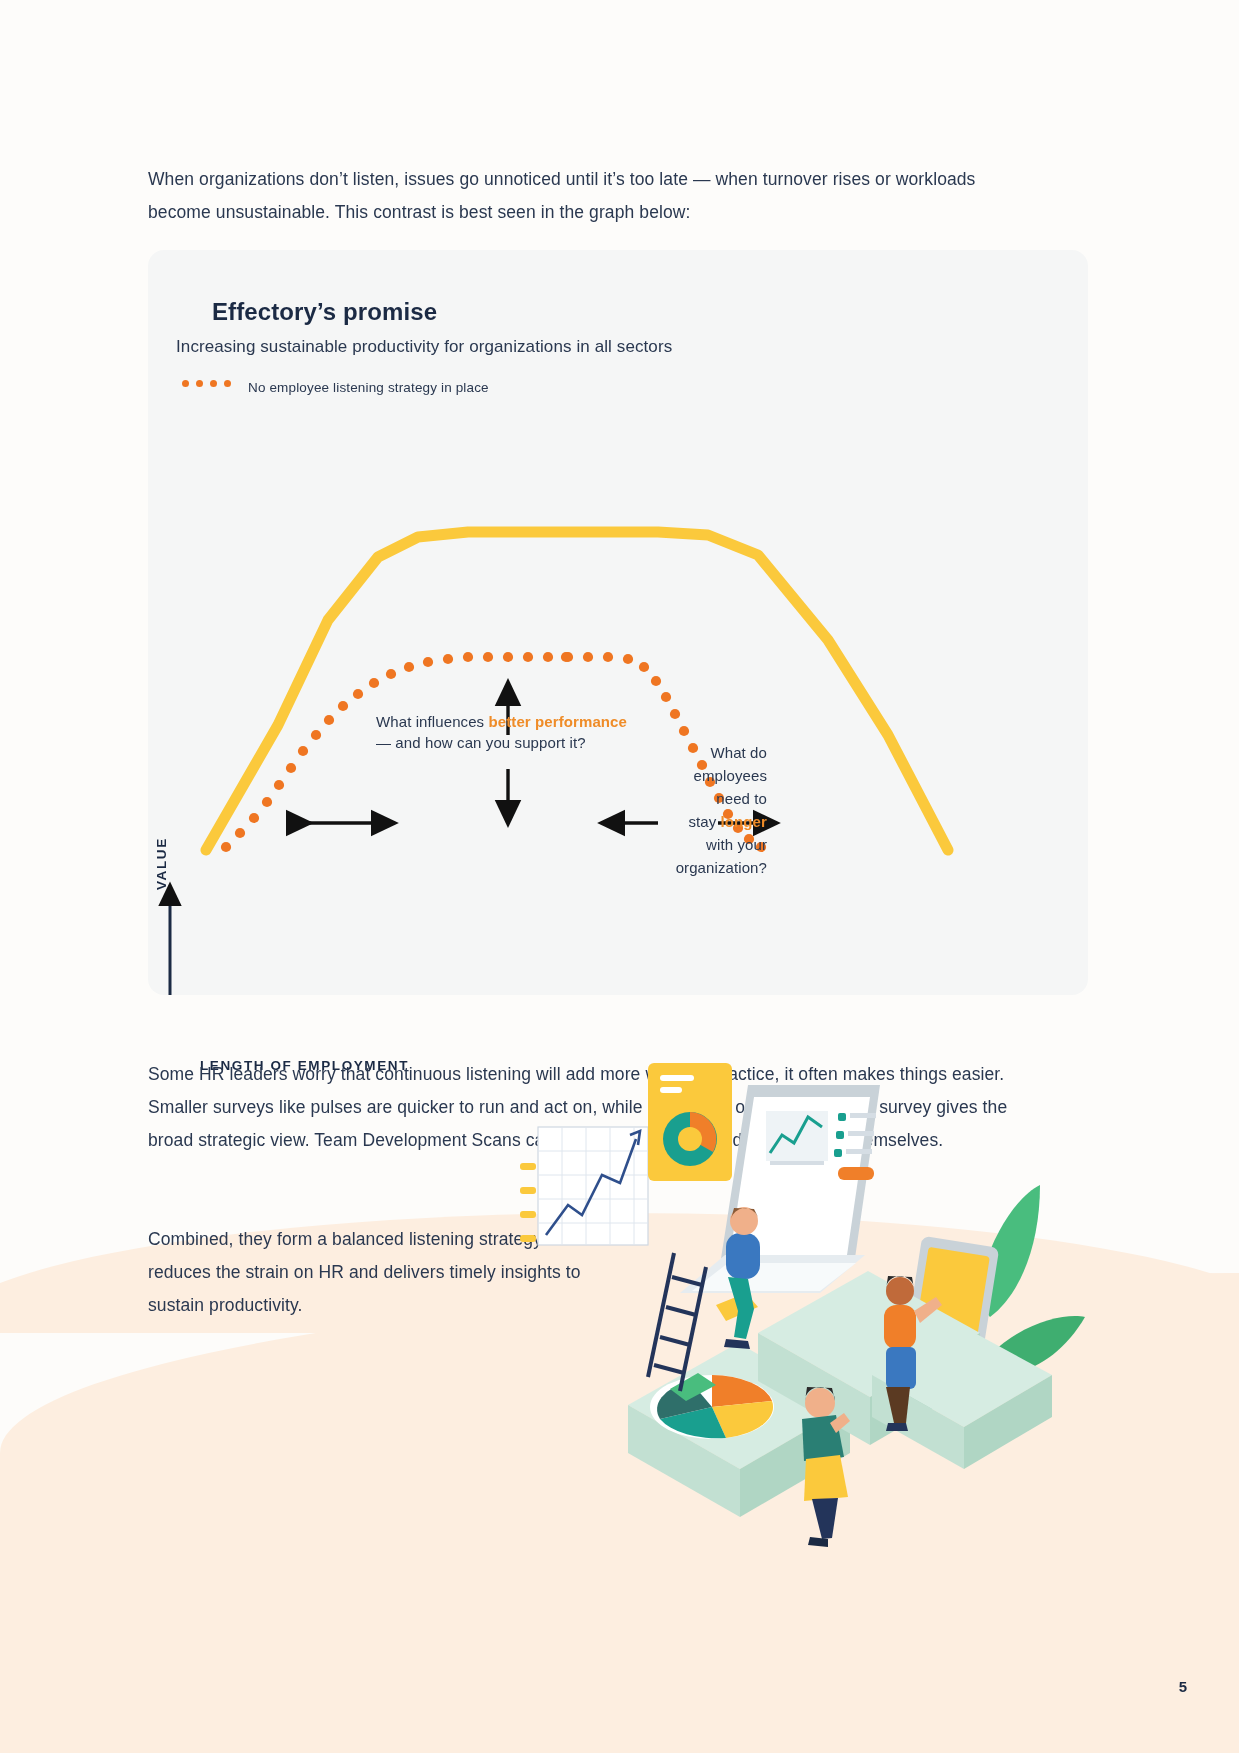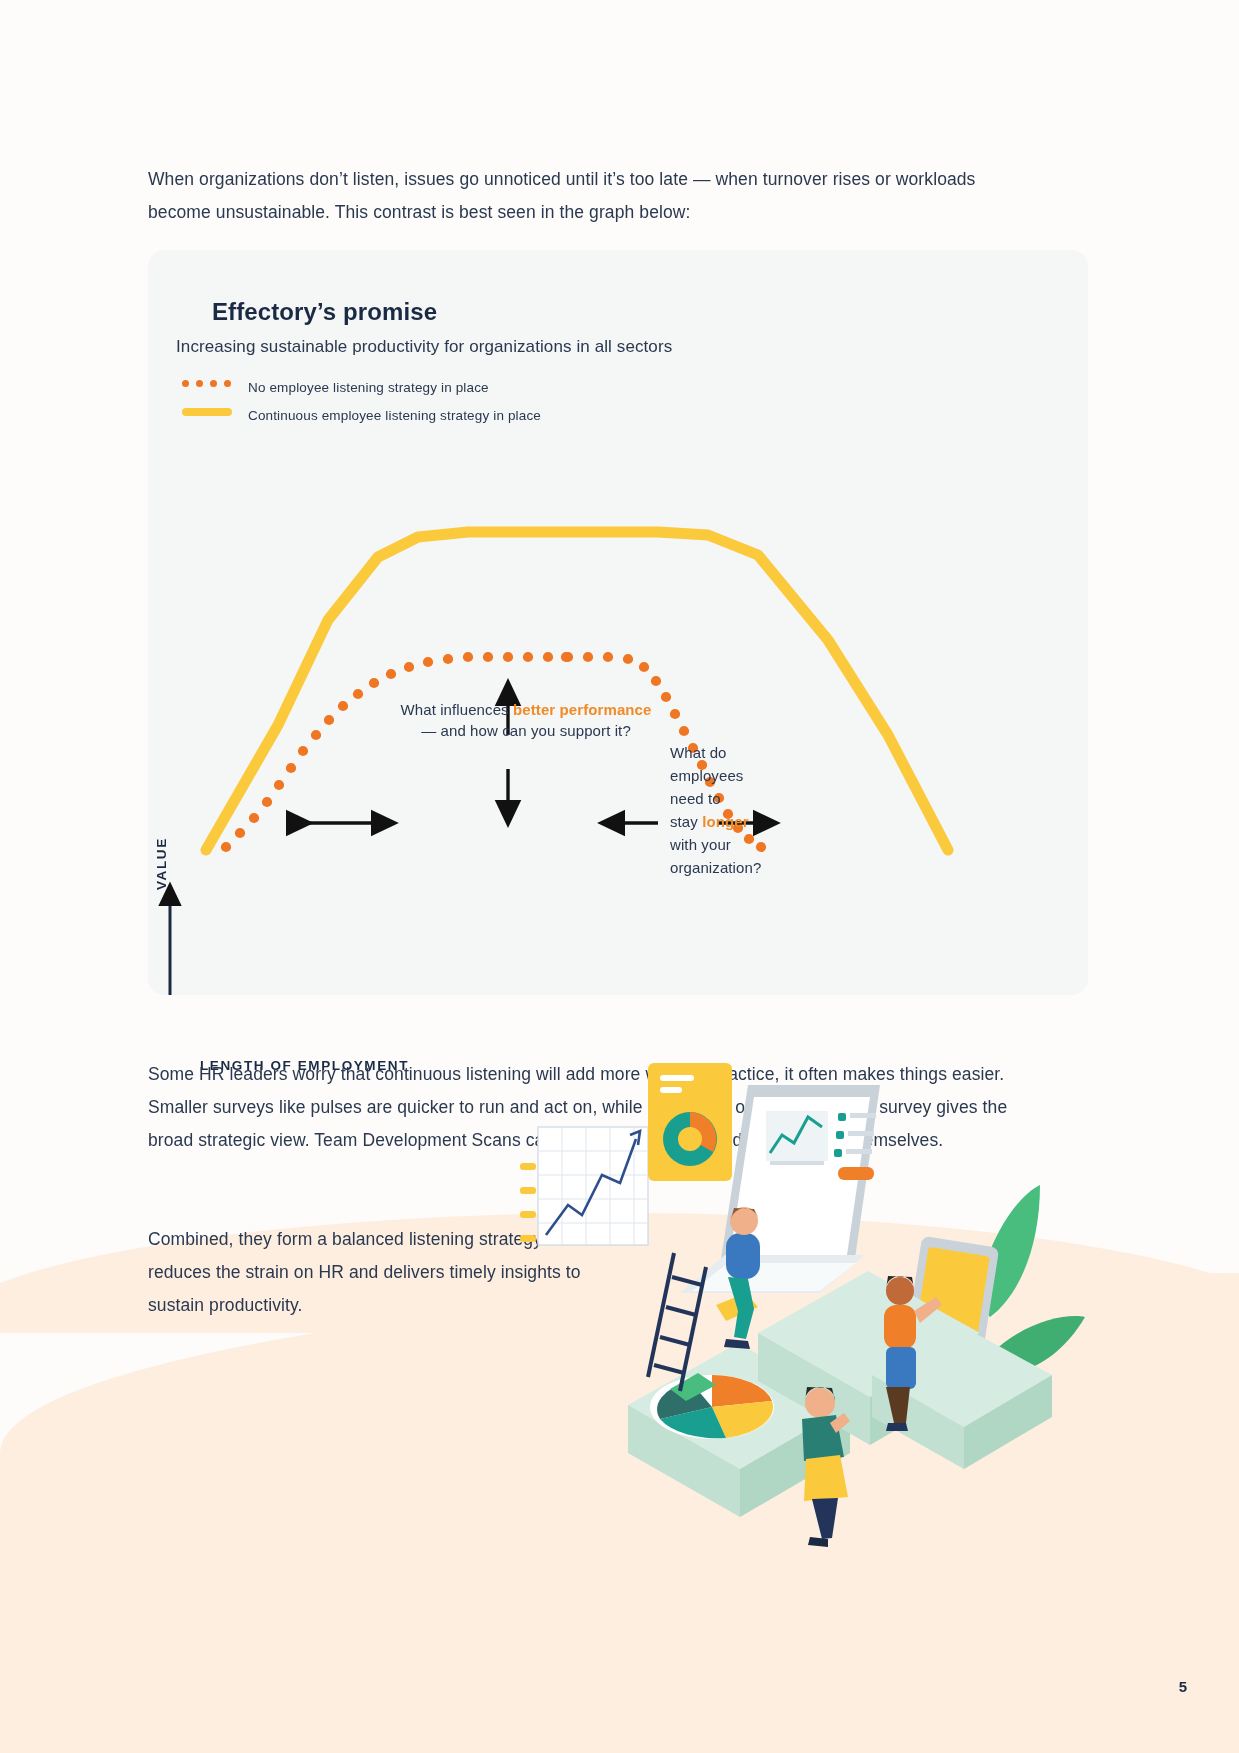--- a/index.html
+++ b/index.html
@@ -58,23 +58,23 @@
   .dots-mark i{width:7px;height:7px;border-radius:50%;background:#ef7622;display:block;}
   .bar-mark{margin-left:6px;width:50px;height:8px;border-radius:4px;background:#fbc93c;}
   .legend-label{font-size:13.5px;color:#2a3850;margin-left:10px;letter-spacing:.15px;}
 
   
   .plot{position:absolute;left:0;top:185px;width:940px;height:560px;}
   .plot svg{position:absolute;left:0;top:0;}
 
   .anno{position:absolute;font-size:15px;line-height:21px;color:#2a3850;z-index:3;letter-spacing:.1px;}
   .hl{color:#ef8c28;font-weight:bold;}
-  #anno-top{left:228px;top:264px;width:300px;text-align:center;font-weight:500;}
+  #anno-top{left:228px;top:276px;width:300px;font-weight:500;}
   #anno-left{left:214px;top:378px;width:190px;line-height:23px;}
-  #anno-right{left:522px;top:306px;width:120px;text-align:left;line-height:23px;}
+  #anno-right{left:499px;top:306px;width:120px;text-align:right;line-height:23px;}
 
   .axis-y{
     position:absolute;left:6px;top:455px;
     transform:rotate(-90deg);transform-origin:left top;
     font-size:13.5px;font-weight:bold;letter-spacing:1.6px;color:#1b2a44;
     white-space:nowrap;
   }
   .axis-x{
     position:absolute;left:52px;top:575px;
     font-size:13.5px;font-weight:bold;letter-spacing:1.6px;color:#1b2a44;
@@ -108,26 +108,20 @@
       <div class="legend-row">
         <span class="legend-mark">
           <span class="dots-mark">
               <i></i>
               <i></i>
               <i></i>
               <i></i>
             </span>
         </span>
         <span class="legend-label">No employee listening strategy in place</span>
-      </div>
-      <div class="legend-row">
-        <span class="legend-mark">
-          <span class="bar-mark"></span>
-        </span>
-        <span class="legend-label">Continuous employee listening strategy in place</span>
       </div>
     </div>
 
     <div class="plot">
 
       <svg width="940" height="560" viewBox="0 0 940 560">
         <defs>
           <marker id="ah" markerWidth="9" markerHeight="9" refX="5" refY="4.5" orient="auto">
             <path d="M0,0.6 L8.2,4.5 L0,8.4 z" fill="#111111"></path>
           </marker>

